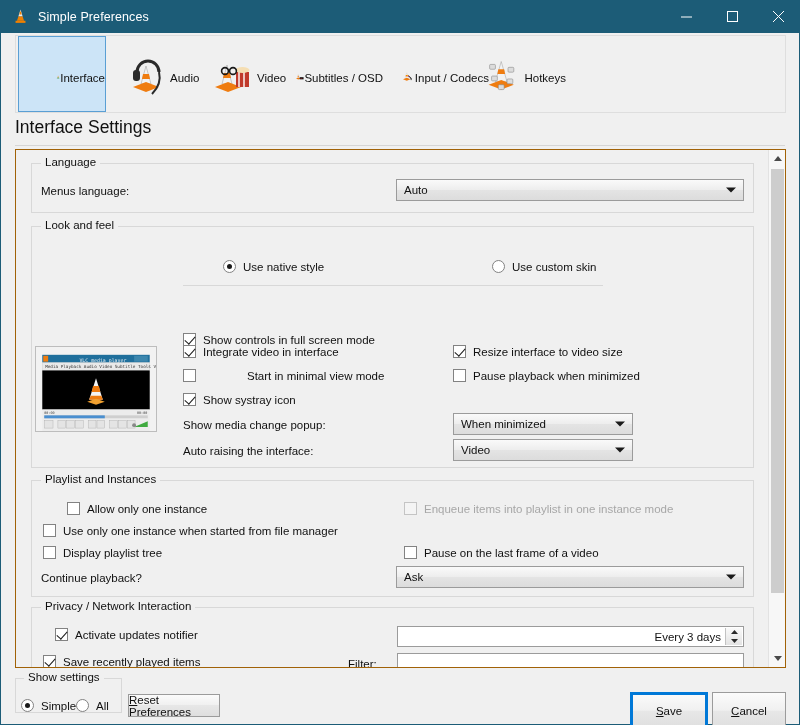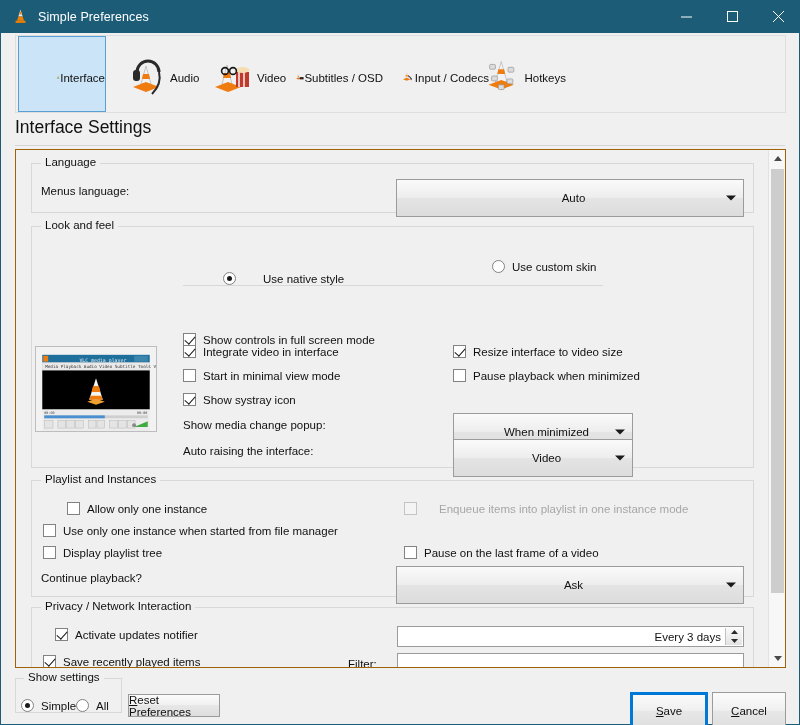--- a/index.html
+++ b/index.html
@@ -108,24 +108,24 @@
   .group-title {
     position: absolute; top: -8px; left: 9px;
     background: #f0f0f0; padding: 0 4px;
     font-size: 11.5px; color: #101010; white-space: nowrap;
   }
 
   .lbl { position: absolute; font-size: 11.5px; color: #101010; white-space: nowrap; }
 
   
   .combo {
-    position: absolute; height: 38px;
+    position: absolute; height: 22px;
     background: linear-gradient(to bottom,#fafafa 0%, #ededed 50%, #e4e4e4 51%, #dcdcdc 100%);
     border: 1px solid #9b9b9b;
-    display: flex; align-items: center; justify-content: center;
+    display: flex; align-items: center;
   }
   .combo .cv { font-size: 11.5px; color: #101010; margin-left: 7px; }
   .combo .carrow {
     position: absolute; right: 7px; top: 50%; transform: translateY(-50%);
     width: 0; height: 0; border-left: 5px solid transparent; border-right: 5px solid transparent;
     border-top: 5px solid #1a1a1a;
   }
 
   
   .cb { position: absolute; display: flex; align-items: center; }
@@ -328,21 +328,21 @@
         <div class="lbl" style="left:25px; top:35px;">Menus language:</div>
         <div class="combo" style="left:380px; top:29px; width:348px;">
           <span class="cv">Auto</span>
           <span class="carrow"></span>
         </div>
 
         <div class="group" style="left:15px; top:76px; width:723px; height:242px;">
           <span class="group-title">Look and feel</span>
         </div>
 
-        <div class="rb on" style="left:207px; top:122px;gap:20px;">
+        <div class="rb on" style="left:207px; top:110px;">
           <span class="circ"></span>
           <span class="t">Use native style</span>
         </div>
         <div class="rb" style="left:476px; top:110px;">
           <span class="circ"></span>
           <span class="t">Use custom skin</span>
         </div>
         <div style="position:absolute; left:167px; top:135px; width:420px; height:1px; background:#d8d8d8;"></div>
 
         <div class="preview" style="left:19px; top:196px;">
@@ -379,21 +379,21 @@
         </div>
 
         <div class="cb on" style="left:167px; top:183px;">
           <span class="box"></span>
           <span class="t">Show controls in full screen mode</span>
         </div>
         <div class="cb on" style="left:167px; top:195px;">
           <span class="box"></span>
           <span class="t">Integrate video in interface</span>
         </div>
-        <div class="cb" style="left:167px; top:219px;">
+        <div class="cb" style="left:167px; top:219px;gap:44px;">
           <span class="box"></span>
           <span class="t">Start in minimal view mode</span>
         </div>
         <div class="cb on" style="left:167px; top:243px;">
           <span class="box"></span>
           <span class="t">Show systray icon</span>
         </div>
 
         <div class="cb on" style="left:437px; top:195px;">
           <span class="box"></span>
@@ -426,21 +426,21 @@
         </div>
         <div class="cb" style="left:27px; top:374px;">
           <span class="box"></span>
           <span class="t">Use only one instance when started from file manager</span>
         </div>
         <div class="cb" style="left:27px; top:396px;">
           <span class="box"></span>
           <span class="t">Display playlist tree</span>
         </div>
 
-        <div class="cb dis" style="left:388px; top:352px;gap:15px;">
+        <div class="cb dis" style="left:388px; top:352px;">
           <span class="box"></span>
           <span class="t">Enqueue items into playlist in one instance mode</span>
         </div>
         <div class="cb" style="left:388px; top:396px;">
           <span class="box"></span>
           <span class="t">Pause on the last frame of a video</span>
         </div>
 
         <div class="lbl" style="left:25px; top:422px;">Continue playback?</div>
         <div class="combo" style="left:380px; top:416px; width:348px;">

